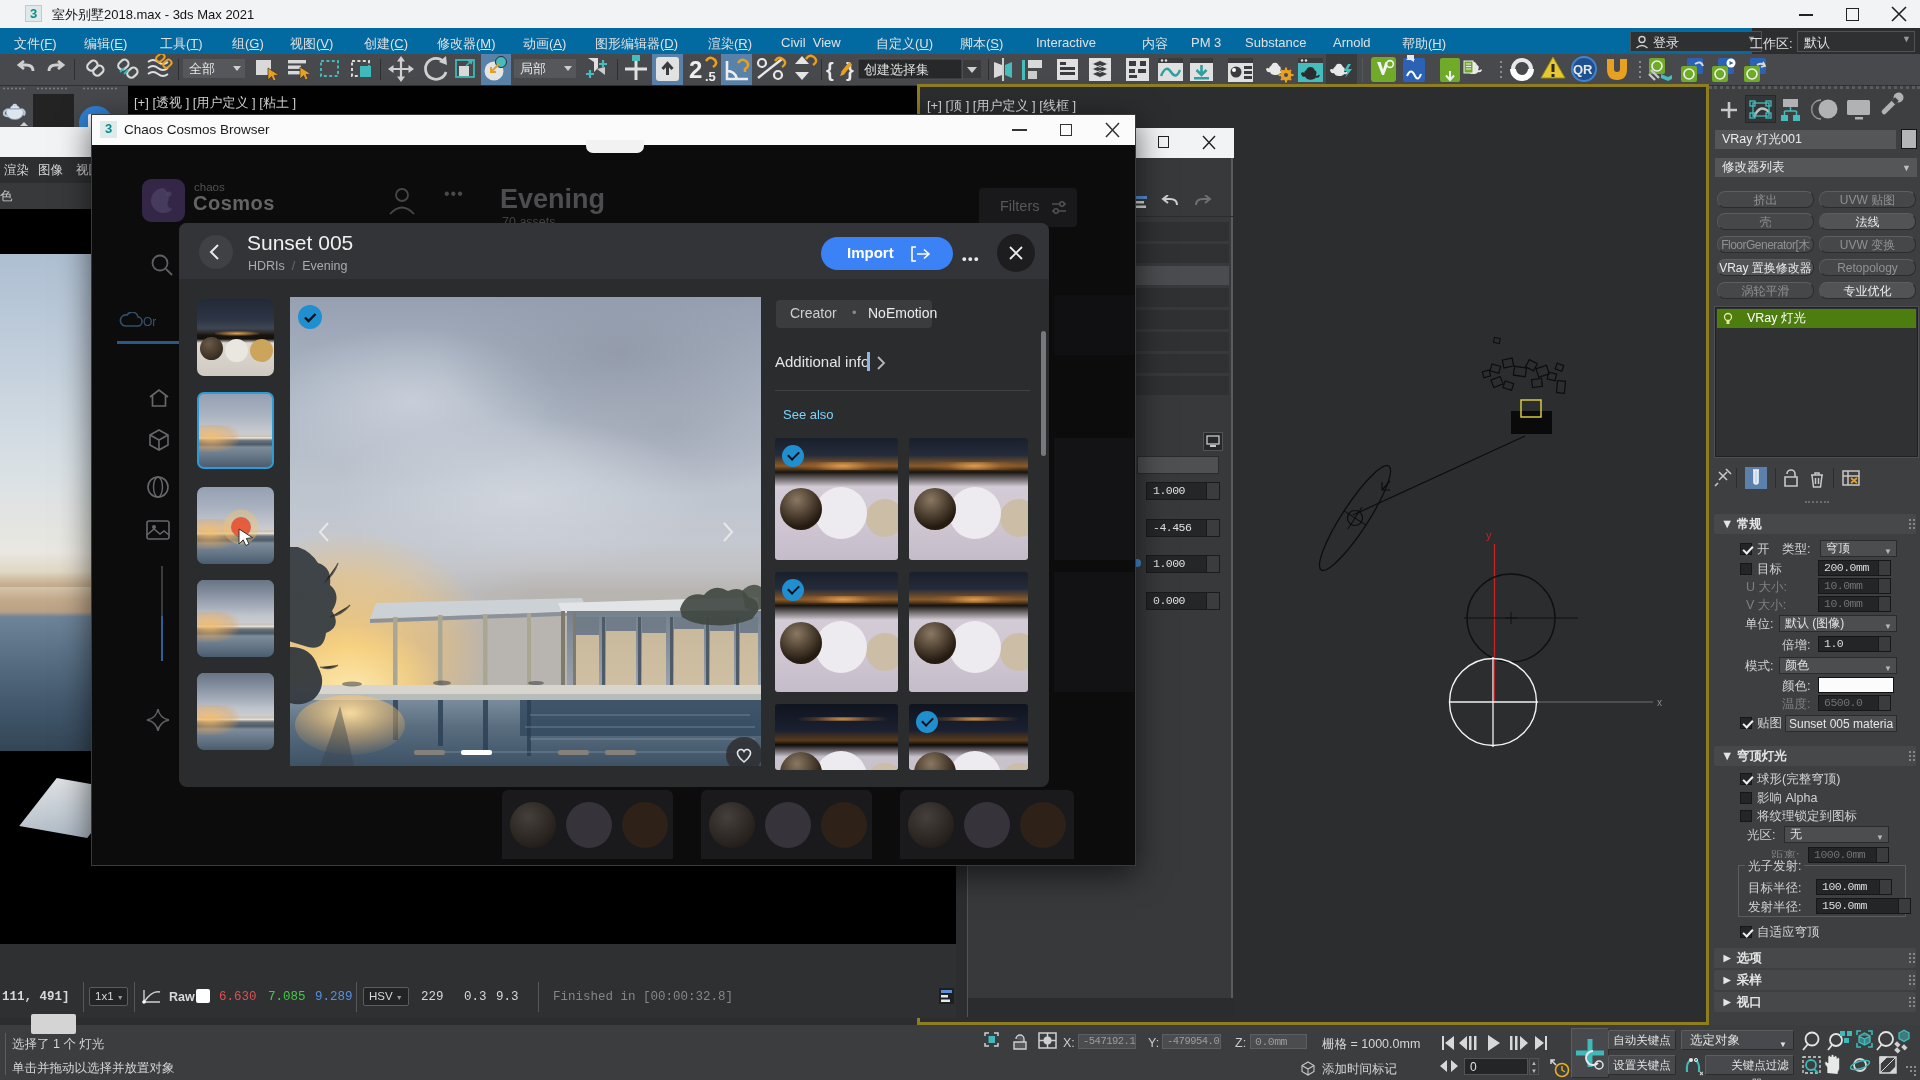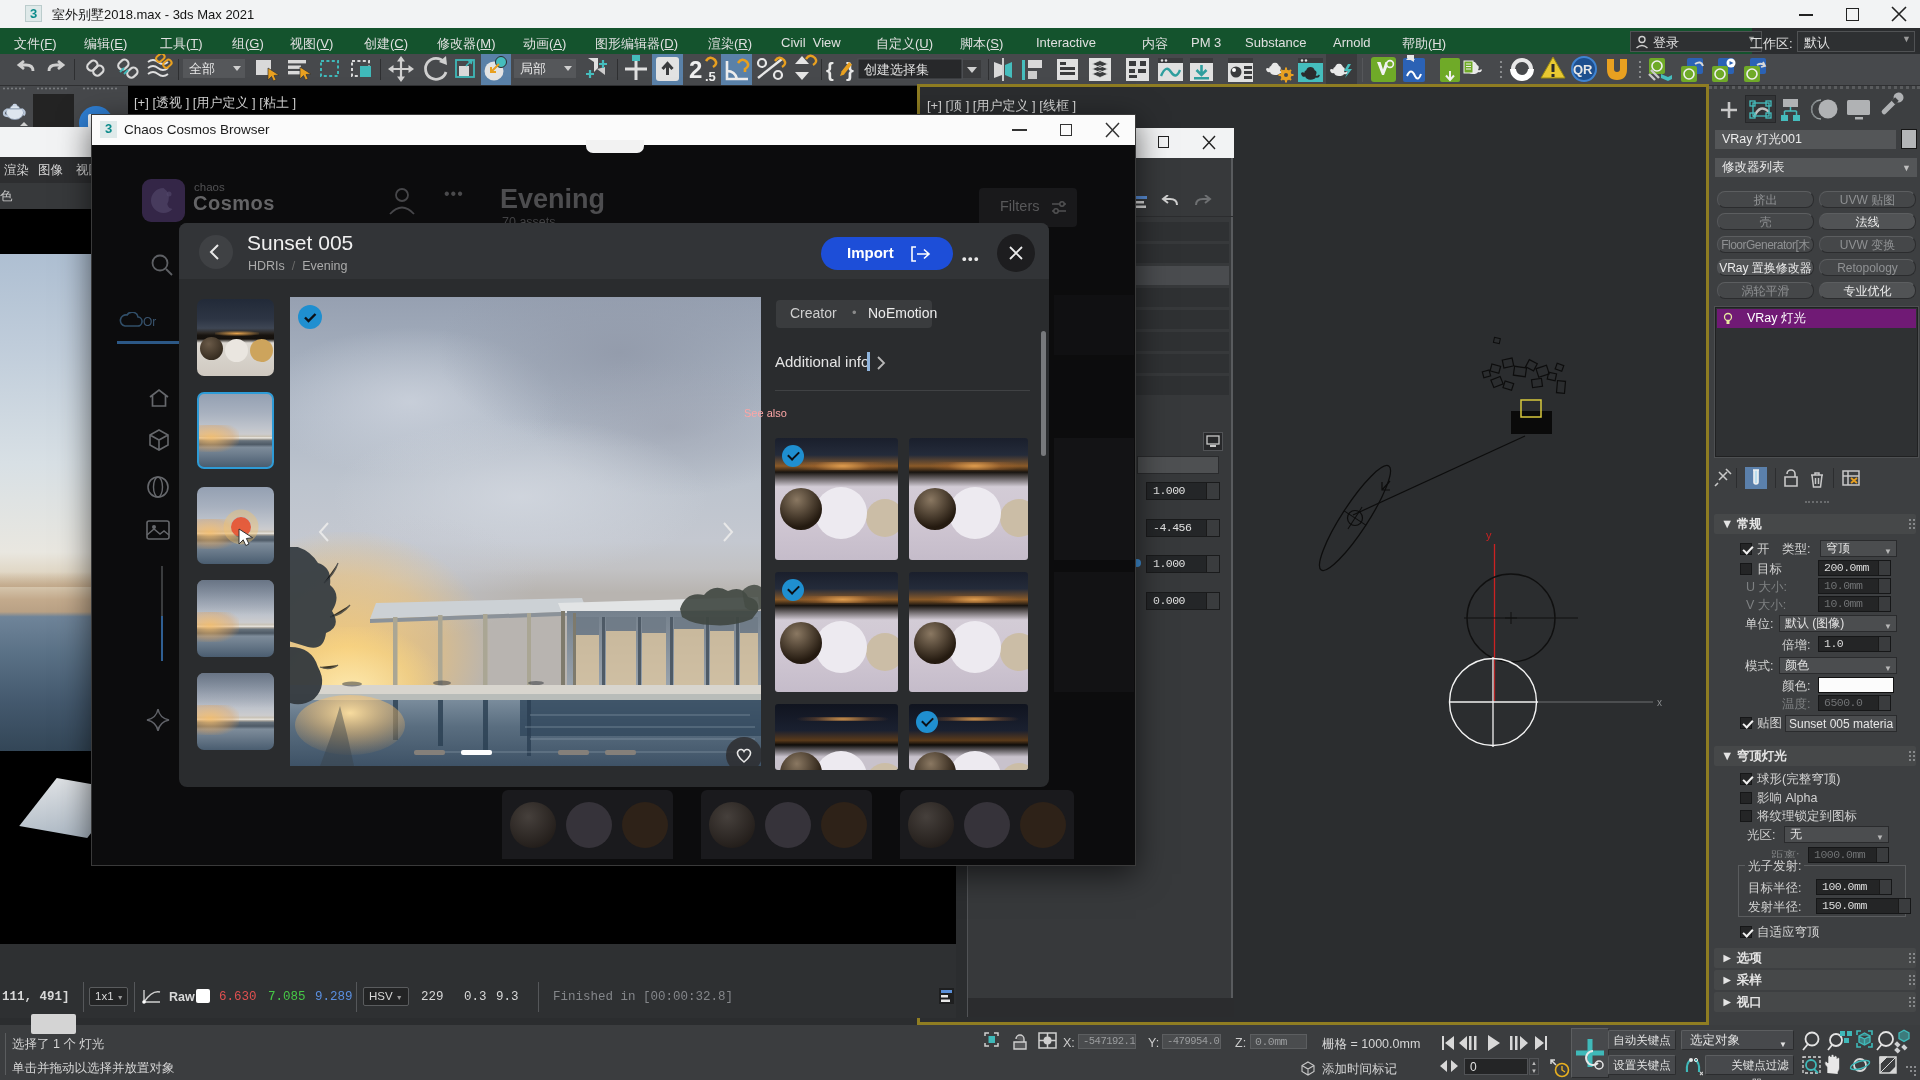--- a/index.html
+++ b/index.html
@@ -1,21 +1,21 @@
 <!DOCTYPE html>
 <html><head>
 <meta charset="utf-8">
 <style>
   html,body{margin:0;padding:0;width:1920px;height:1080px;overflow:hidden;background:#2b2d2f;
     font-family:"Liberation Sans",sans-serif;-webkit-font-smoothing:antialiased;}
   *{box-sizing:border-box;}
   .abs{position:absolute;}
   
   #titlebar{left:0;top:0;width:1920px;height:28px;background:#f2f3f4;color:#141414;}
-  #menubar{left:0;top:28px;width:1752px;height:26px;background:#14532d;color:#e0e0e0;font-size:13px;}
+  #menubar{left:0;top:28px;width:1752px;height:26px;background:#0369a1;color:#e0e0e0;font-size:13px;}
   #toolbar{left:0;top:54px;width:1920px;height:32px;background:#47494c;border-bottom:1px solid #2f3032;}
   #toolbar2{left:0;top:86px;width:128px;height:41px;background:#46484b;}
   #vpL{left:128px;top:86px;width:790px;height:932px;background:#020202;color:#dcdcdc;}
   #vpR{left:917px;top:84px;width:792px;height:941px;background:#2b2d2f;border:3px solid #8f7d22;}
   #cmdpanel{left:1709px;top:86px;width:211px;height:939px;background:#3d3f41;color:#d4d4d4;}
   #statusbar{left:0;top:1025px;width:1920px;height:55px;background:#3b3d3f;color:#d6d6d6;}
   
   #rfw{left:0;top:127px;width:956px;height:891px;background:#1b1c1d;}
   #vfb{left:967px;top:128px;width:266px;height:889px;background:#37393b;border-right:2px solid #595b5e;border-left:1px solid #515356;}
   #cosmos{left:91px;top:114px;width:1045px;height:752px;background:#0c0c0d;border:1px solid #3a3a3a;box-shadow:0 8px 30px rgba(0,0,0,.6);}
@@ -464,21 +464,21 @@
     <div class="mbtn dim" style="left:110px;top:105px;">UVW 贴图</div>
   <div class="mbtn dim" style="left:8px;top:127px;">壳</div>
     <div class="mbtn lit" style="left:110px;top:127px;">法线</div>
   <div class="mbtn dim" style="left:8px;top:150px;letter-spacing:-.5px;">FloorGenerator[木</div>
     <div class="mbtn dim" style="left:110px;top:150px;">UVW 变换</div>
   <div class="mbtn lit" style="left:8px;top:173px;">VRay 置换修改器</div>
     <div class="mbtn dim" style="left:110px;top:173px;">Retopology</div>
   <div class="mbtn dim" style="left:8px;top:196px;">涡轮平滑</div>
     <div class="mbtn lit" style="left:110px;top:196px;">专业优化</div>
   <div class="abs" style="left:6px;top:221px;width:203px;height:150px;background:#2f3133;border:1px solid #202122;outline:1px solid #4e5052;">
-    <div class="abs" style="left:1px;top:1px;width:199px;height:19px;background:#701a75;color:#fff;font-size:12.5px;line-height:19px;">
+    <div class="abs" style="left:1px;top:1px;width:199px;height:19px;background:#4d7c0f;color:#fff;font-size:12.5px;line-height:19px;">
       <svg class="abs" style="left:4px;top:3px;" width="14" height="14">
           <circle cx="7" cy="5" r="3.5" fill="none" stroke="#e8e8a0" stroke-width="1.3"></circle>
           <path d="M5.5 9 l3 0 l0 3 l-3 0 z" fill="#e8e8a0"></path>
         </svg>
       <span style="position:absolute;left:30px;">VRay 灯光</span>
     </div>
   </div>
   <svg class="abs" style="left:0;top:378px;" width="211" height="30">
     <path d="M10 8 l8 8 m-8 0 l8 -8 m-1 -3 l5 5 m-13 9 l-3 3" stroke="#c8c8c8" stroke-width="1.6"></path>
     <rect x="27" y="4" width="1" height="20" fill="#2c2d2f"></rect>
@@ -807,21 +807,21 @@
   <div class="abs" style="left:962px;top:457px;width:80px;height:120px;background:#121214;"></div>
   <div class="abs" style="left:962px;top:180px;width:80px;height:60px;background:#101012;"></div>
 
   <div class="abs" style="left:87px;top:108px;width:870px;height:564px;background:#2a2c2e;border-radius:8px;">
     <div class="abs" style="left:0;top:0;width:870px;height:56px;background:#323437;border-radius:8px 8px 0 0;"></div>
     <div class="abs" style="left:20px;top:12px;width:34px;height:34px;background:#3f4144;border-radius:50%;"><svg width="34" height="34">
           <path d="M19 10 l-7 7 l7 7" stroke="#e8e8e8" stroke-width="2" fill="none"></path>
         </svg></div>
     <div class="abs" style="left:68px;top:8px;font-size:21px;color:#f0f0f0;">Sunset 005</div>
     <div class="abs" style="left:69px;top:36px;font-size:12.5px;color:#ababab;">HDRIs&nbsp;&nbsp;<span style="color:#6a6a6a;">/</span>&nbsp;&nbsp;Evening</div>
-    <div class="abs" style="left:642px;top:14px;width:132px;height:33px;background:#1d4ed8;border-radius:17px;">
+    <div class="abs" style="left:642px;top:14px;width:132px;height:33px;background:#3b82f6;border-radius:17px;">
       <span class="abs" style="left:26px;top:7px;font-size:15px;font-weight:bold;color:#fff;">Import</span>
       <svg class="abs" style="left:89px;top:8px;" width="24" height="18">
           <path d="M6 2 L2 2 L2 16 L6 16" stroke="#fff" stroke-width="1.6" fill="none"></path>
           <path d="M7 9 L19 9 M14 4.5 L19 9 L14 13.5" stroke="#fff" stroke-width="1.6" fill="none"></path>
         </svg>
     </div>
     <div class="abs" style="left:783px;top:28px;color:#e8e8e8;font-size:13px;letter-spacing:1.5px;font-weight:bold;">•••</div>
     <div class="abs" style="left:818px;top:11px;width:38px;height:38px;background:#1d1d1f;border-radius:50%;"><svg width="38" height="38">
           <path d="M13 13 L25 25 M25 13 L13 25" stroke="#ececec" stroke-width="1.8"></path>
         </svg></div>
@@ -959,21 +959,21 @@
       <span class="abs" style="left:14px;top:5px;font-size:14px;color:#cfcfcf;">Creator</span>
       <span class="abs" style="left:76px;top:5px;font-size:13px;color:#8a8a8a;">•</span>
       <span class="abs" style="left:92px;top:5px;font-size:14px;color:#ececec;">NoEmotion</span>
     </div>
     <div class="abs" style="left:596px;top:130px;font-size:15px;color:#e4e4e4;">Additional info</div>
     <div class="abs" style="left:688px;top:129px;width:3px;height:19px;background:#8fb4dd;"></div>
     <svg class="abs" style="left:696px;top:132px;" width="12" height="16">
         <path d="M3 2 L9 8 L3 14" stroke="#b8b8b8" stroke-width="1.8" fill="none"></path>
       </svg>
     <div class="abs" style="left:596px;top:167px;width:255px;height:1px;background:#404244;"></div>
-    <div class="abs" style="left:565px;top:184px;font-size:11px;color:#fca5a5;">See also</div>
+    <div class="abs" style="left:604px;top:184px;font-size:13px;color:#7dd3fc;">See also</div>
     <div class="gtile" style="left:596px;top:215px;width:123px;height:122px;">
         <div class="gchk"></div>
       </div>
     <div class="gtile" style="left:730px;top:215px;width:119px;height:122px;"></div>
     <div class="gtile" style="left:596px;top:349px;width:123px;height:120px;">
         <div class="gchk"></div>
       </div>
     <div class="gtile" style="left:730px;top:349px;width:119px;height:120px;"></div>
     <div class="gtile g5" style="left:596px;top:481px;width:123px;height:66px;"></div>
     <div class="gtile g5" style="left:730px;top:481px;width:119px;height:66px;">

